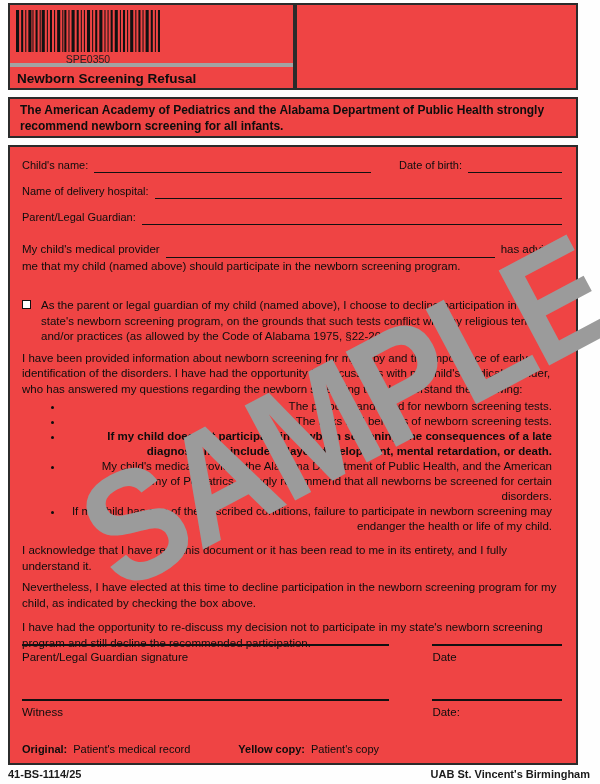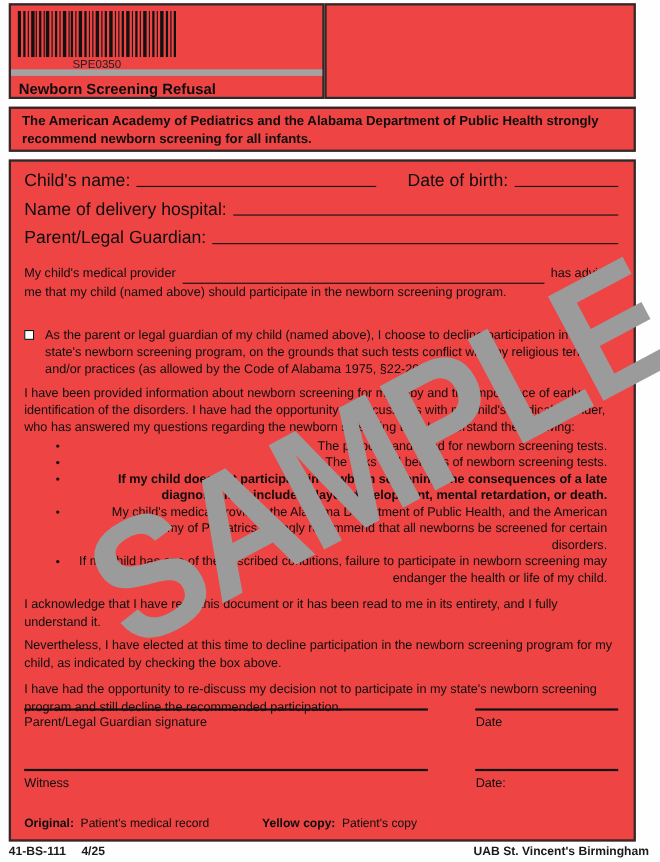--- a/index.html
+++ b/index.html
@@ -12,36 +12,36 @@
   .box {
     position: absolute; border: 2px solid #2b2b2b; background: #ef4444;
   }
   
   .barcode-box { left: 8px; top: 3px; width: 287px; height: 87px; }
   .barcode-wrap { position: absolute; left: 6px; top: 5px; width: 148px; }
   .barcode-svg { display: block; width: 144px; height: 42px; }
   .barcode-label { width: 144px; text-align: center; font-size: 10.5px; color: #222; margin-top: 1px; }
   .title-row {
     position: absolute; left: 0; right: 0; bottom: 0; height: 25px;
-    border-top: 6px solid #a3a3a3; padding: 4px 7px 0 7px;
+    border-top: 4px solid #a3a3a3; padding: 4px 7px 0 7px;
     font-weight: bold; font-size: 13.5px;
   }
   
   .topright-box { left: 295px; top: 3px; width: 283px; height: 87px; }
   
   .statement-box {
     left: 8px; top: 97px; width: 570px; height: 41px;
     padding: 4px 10px; font-weight: bold; font-size: 12px; line-height: 1.33;
   }
   
   .main-box {
     left: 8px; top: 145px; width: 570px; height: 620px;
     padding: 10px 14px 0 12px; font-size: 11.5px; line-height: 15.5px;
   }
-  .field-row { display: flex; align-items: flex-start; height: 18px; margin-bottom: 8px; font-size: 16px; }
+  .field-row { display: flex; align-items: center; height: 18px; margin-bottom: 8px; font-size: 11px; }
   .field-row .lbl { white-space: nowrap; padding-right: 6px; }
   .uline { display: inline-block; height: 13px; border-bottom: 1.5px solid #111; }
   .grow { flex: 1 1 auto; }
   .name-line { margin-right: 28px; }
   .dob-line { width: 94px; flex: none; }
   .provider-row { display: flex; align-items: flex-end; margin-top: 14px; line-height: 16.5px; }
   .provider-row .uline { flex: 1 1 auto; margin: 0 6px; height: 12px; }
   .provider-cont { line-height: 16.5px; }
   .check-row { display: flex; margin-top: 24px; padding-right: 18px; }
   .cb { flex: none; width: 9px; height: 9px; border: 1.5px solid #111; margin: 2px 10px 0 0; background: #fff; }
@@ -61,21 +61,21 @@
   .sigcol.date { width: 24%; }
   .sigline { height: 0; border-bottom: 2px solid #111; }
   .siglabel { margin-top: 4px; font-size: 11.5px; }
   
   .distribution { position: absolute; left: 12px; bottom: 6px; font-size: 11px; display: flex; align-items: baseline; }
   .distribution .b { font-weight: bold; }
   .distribution .v { margin-left: 6px; }
   .gap40 { display: inline-block; width: 48px; }
   
   .footer { position: absolute; left: 8px; right: 10px; top: 768px; display: flex; justify-content: space-between; font-size: 11px; font-weight: bold; color: #1a1a1a; }
-  .footer .fleft .rev { margin-left: 14px; }
+  .footer .fleft .rev { }
   
   .watermark {
     position: absolute; left: 50px; top: 342px; width: 590px;
     text-align: center; font-size: 142px; font-weight: bold;
     letter-spacing: -4px; line-height: 1; color: #9b9b9b;
     transform: rotate(-28deg) scaleY(1.1); transform-origin: center;
     z-index: 5; pointer-events: none; white-space: nowrap;
   }
 </style>
 </head>

